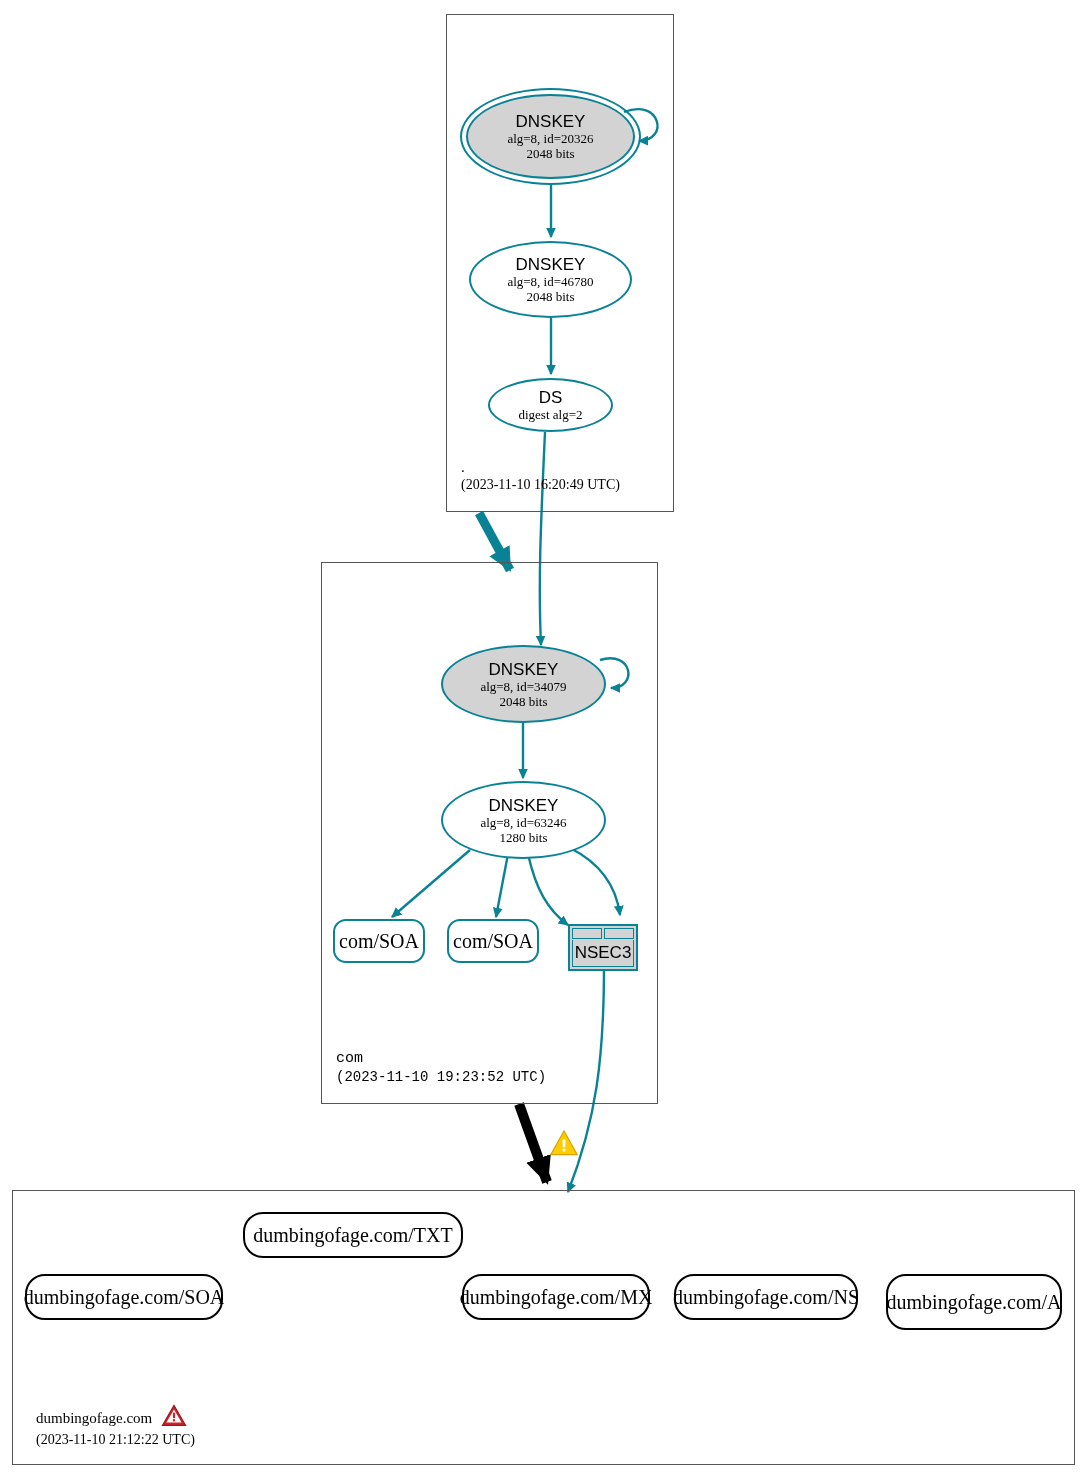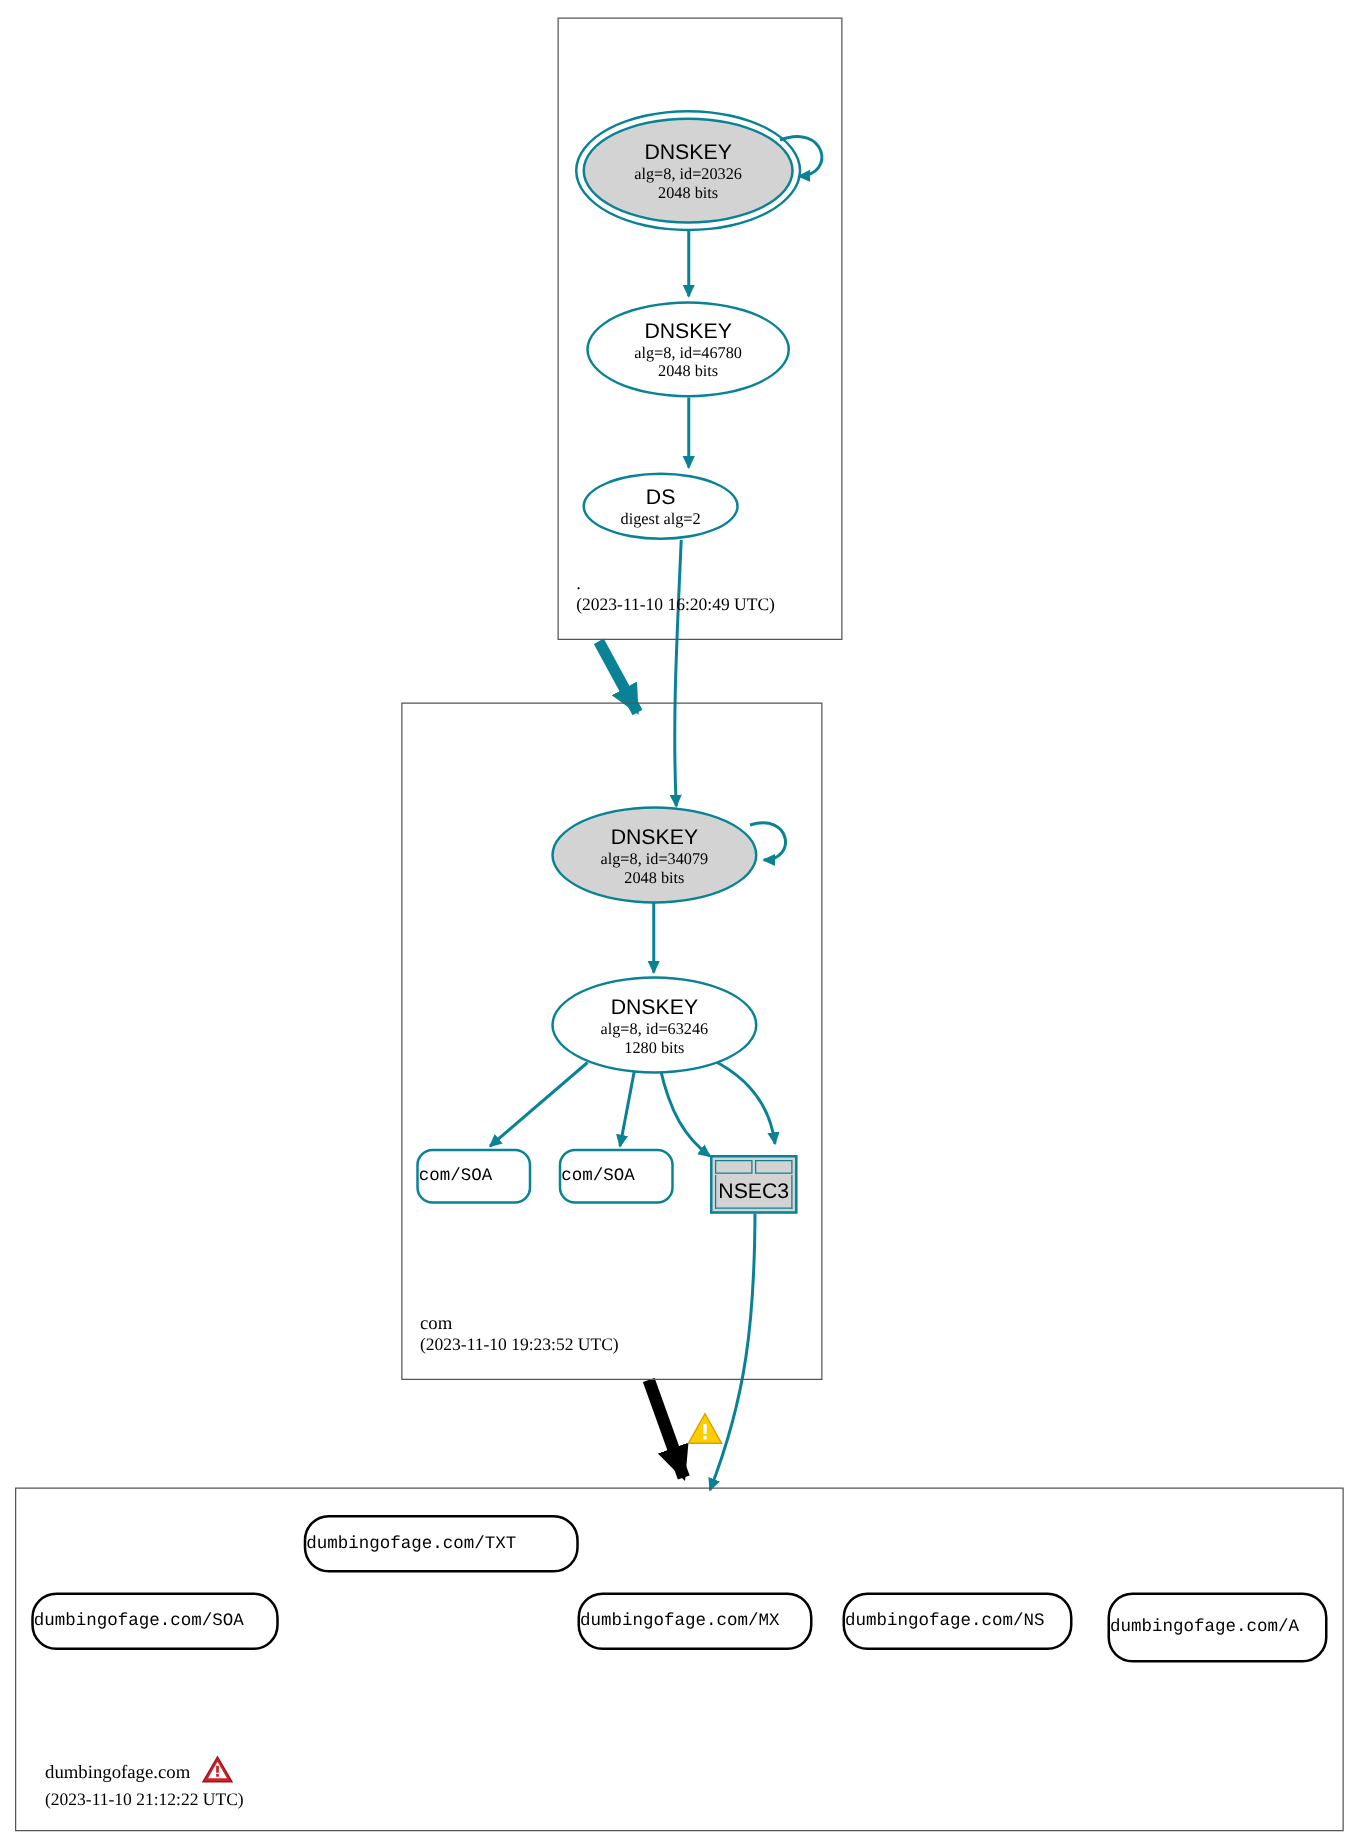--- a/index.html
+++ b/index.html
@@ -81,23 +81,23 @@
   }
   
   .node-rect {
     position: absolute;
     box-sizing: border-box;
     border: 2px solid #0a8296;
     border-radius: 13px;
     background: #ffffff;
     display: flex;
     align-items: center;
-    justify-content: flex-start;
-    font-family: Liberation Mono, monospace;
-    font-size: 14px;
+    justify-content: center;
+    font-family: Liberation Serif, serif;
+    font-size: 20px;
     color: #000;
     white-space: nowrap;
   }
   .node-rect.insecure {
     border-color: #000000;
     border-width: 2px;
     border-radius: 20px;
   }
   
   .node-table {
@@ -214,21 +214,21 @@
 
 <div class="zone-box" style="left:12px; top:1190px; width:1063px; height:275px;"></div>
 
 <div class="zone-label" style="left:461px; top:458px;">
   <div class="zone-head">
     <span class="zone-name">.</span>
   </div>
   <div class="zone-time">(2023-11-10 16:20:49 UTC)</div>
 </div>
 
-<div class="zone-label" style="left:336px; top:1050px;">
+<div class="zone-label" style="left:336px; top:1050px;font-family:Liberation Mono, monospace;">
   <div class="zone-head">
     <span class="zone-name">com</span>
   </div>
   <div class="zone-time">(2023-11-10 19:23:52 UTC)</div>
 </div>
 
 <div class="zone-label" style="left:36px; top:1404px;">
   <div class="zone-head">
     <span class="zone-name">dumbingofage.com</span>
     <span class="err-icon">
@@ -249,21 +249,21 @@
   <div class="t2">alg=8, id=20326</div>
   <div class="t3">2048 bits</div>
 </div>
 
 <div class="node-ellipse" style="left:469px; top:241px; width:163px; height:77px;">
   <div class="t1">DNSKEY</div>
   <div class="t2">alg=8, id=46780</div>
   <div class="t3">2048 bits</div>
 </div>
 
-<div class="node-ellipse" style="left:466px; top:378px; width:125px; height:54px;">
+<div class="node-ellipse" style="left:488px; top:378px; width:125px; height:54px;">
   <div class="t1">DS</div>
   <div class="t2">digest alg=2</div>
 </div>
 
 <div class="node-ellipse filled" style="left:441px; top:645px; width:165px; height:78px;">
   <div class="t1">DNSKEY</div>
   <div class="t2">alg=8, id=34079</div>
   <div class="t3">2048 bits</div>
 </div>
 

